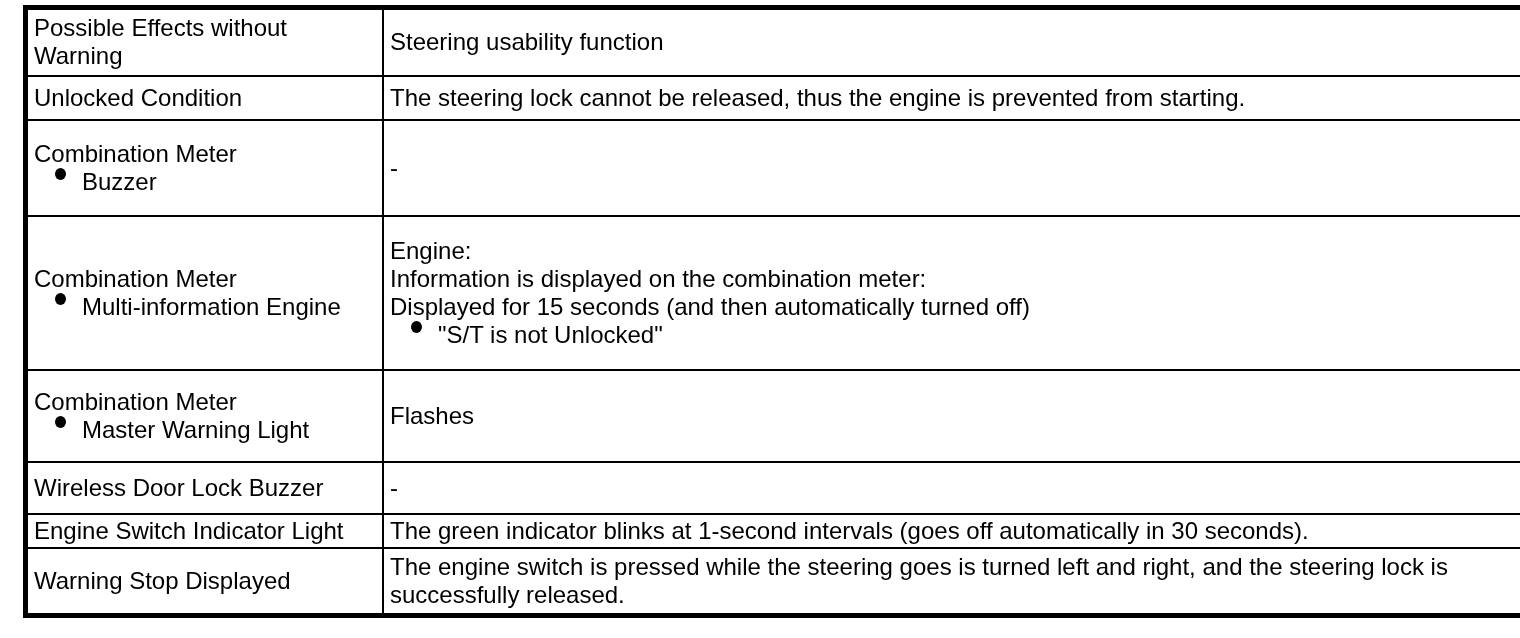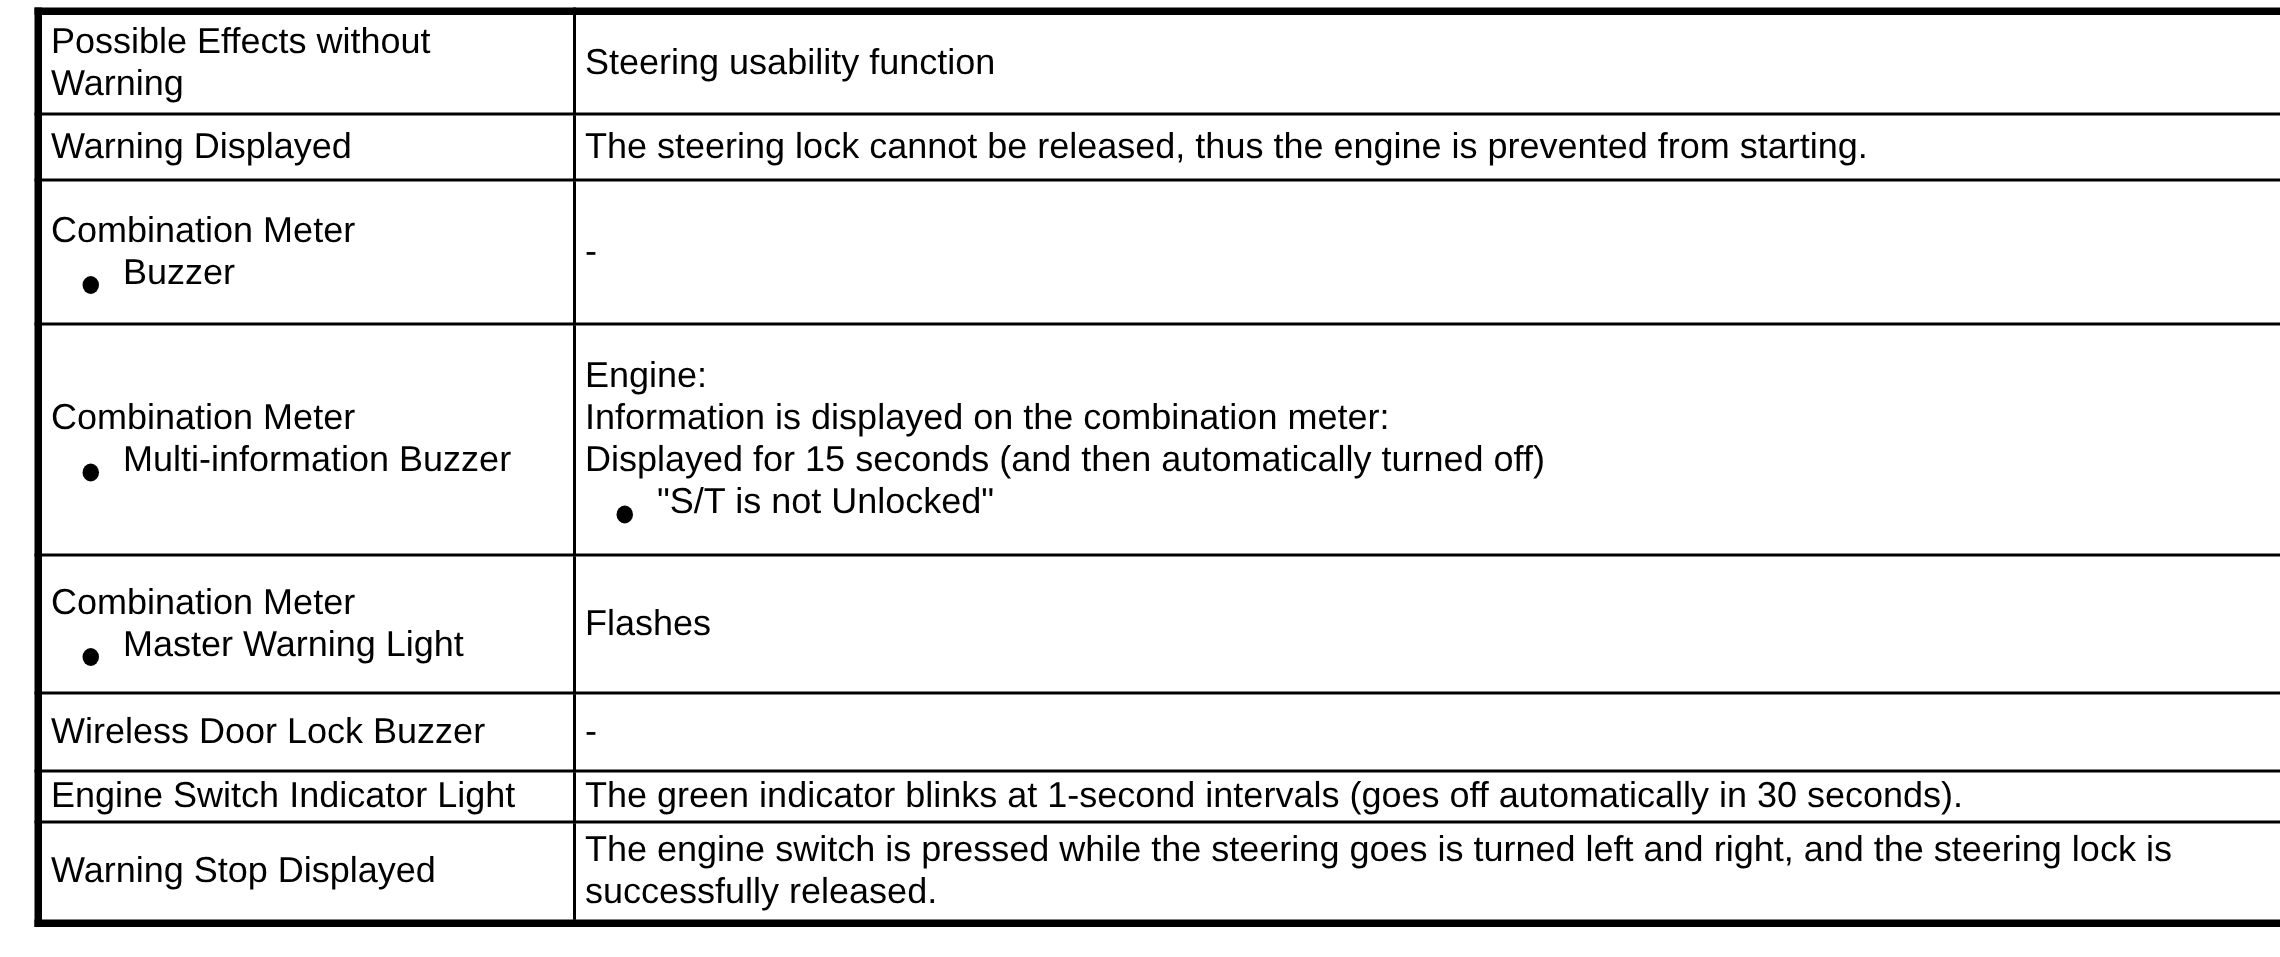--- a/index.html
+++ b/index.html
@@ -28,21 +28,21 @@
     font-size: 24px;
     line-height: 28px;
     color: #000000;
     overflow: hidden;
   }
   td.label-cell { width: 340px; }
   td.value-cell { }
   .line { }
   .bullet-line {
     display: flex;
-    align-items: flex-end;
+    align-items: flex-start;
     padding-left: 21px;
   }
   .bullet-dot {
     flex: 0 0 auto;
     width: 11px;
     height: 12px;
     background: #000000;
     border-radius: 50%;
     margin-right: 16px;
   }
@@ -65,21 +65,21 @@
         <tr>
           <td class="label-cell">
             <div class="line">Possible Effects without Warning</div>
           </td>
           <td class="value-cell">
             <div class="line">Steering usability function</div>
           </td>
         </tr>
         <tr>
           <td class="label-cell">
-            <div class="line">Warning Displayed</div>
+            <div class="line">Unlocked Condition</div>
           </td>
           <td class="value-cell">
             <div class="line">The steering lock cannot be released, thus the engine is prevented from starting.</div>
           </td>
         </tr>
         <tr>
           <td class="label-cell">
             <div class="line">Combination Meter</div>
             <div class="bullet-line">
               <span class="bullet-dot"></span>
@@ -88,21 +88,21 @@
           </td>
           <td class="value-cell">
             <div class="line">-</div>
           </td>
         </tr>
         <tr>
           <td class="label-cell">
             <div class="line">Combination Meter</div>
             <div class="bullet-line">
               <span class="bullet-dot"></span>
-              <span>Multi-information Buzzer</span>
+              <span>Multi-information Engine</span>
             </div>
           </td>
           <td class="value-cell">
             <div class="line">Engine:</div>
             <div class="line">Information is displayed on the combination meter:</div>
             <div class="line">Displayed for 15 seconds (and then automatically turned off)</div>
             <div class="bullet-line">
               <span class="bullet-dot"></span>
               <span>"S/T is not Unlocked"</span>
             </div>

